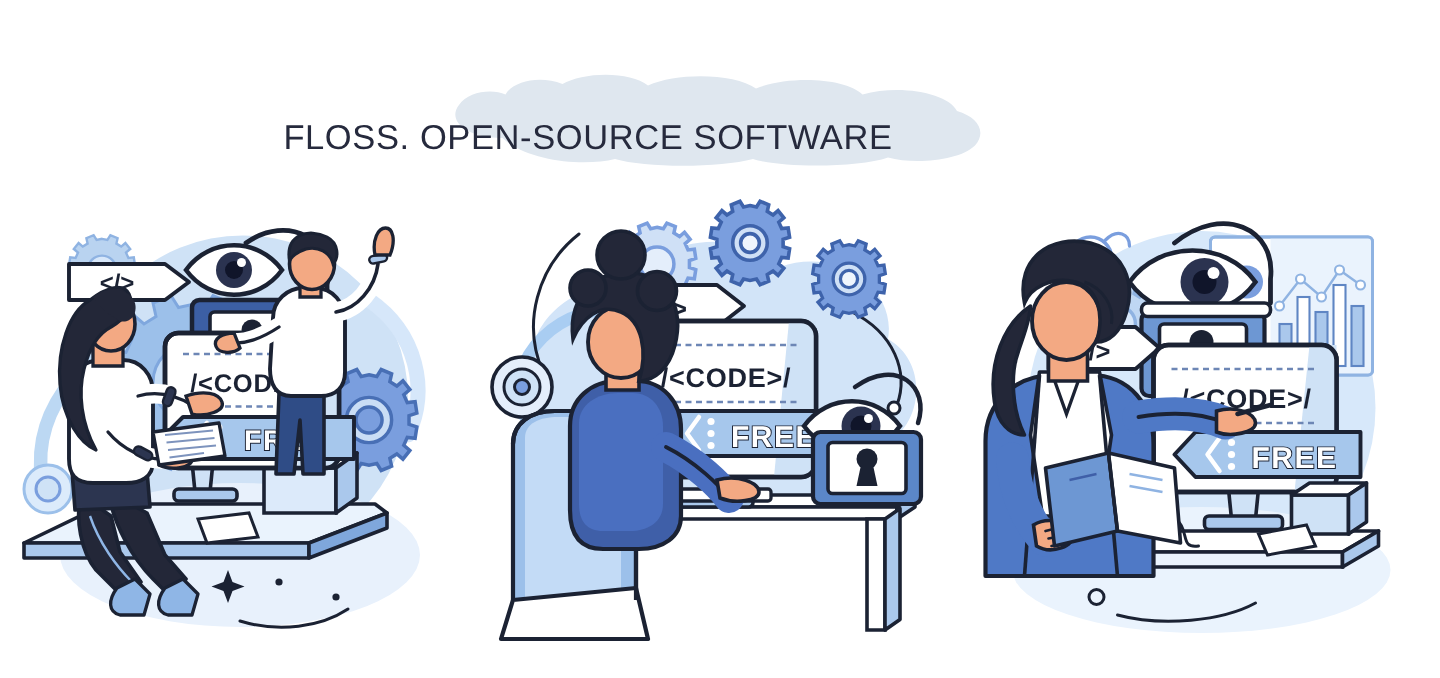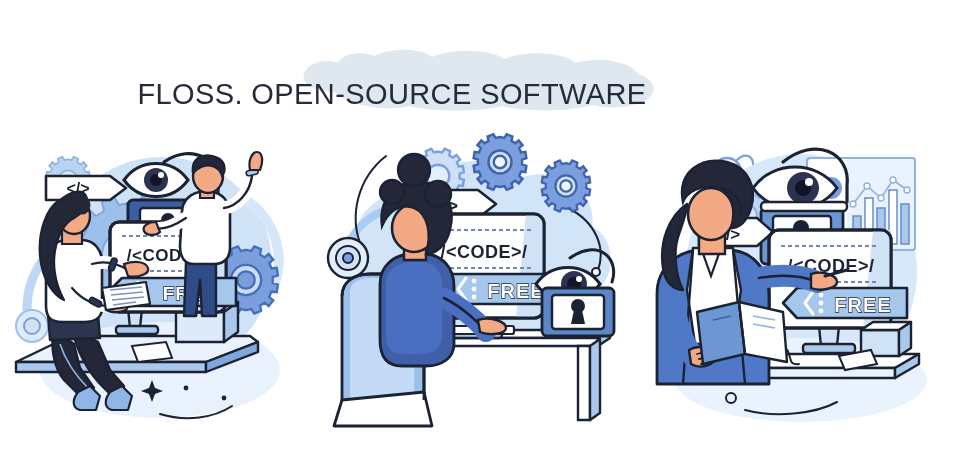--- a/index.html
+++ b/index.html
@@ -2,21 +2,21 @@
 <html><head>
 <meta charset="utf-8">
 <style>
   html,body{margin:0;padding:0;background:#ffffff;}
   body{width:960px;height:452px;overflow:hidden;font-family:"Liberation Sans",sans-serif;}
   #stage{position:relative;width:960px;height:452px;background:#fff;}
   .title-wrap{position:absolute;left:0;top:30px;width:960px;height:80px;}
   .title-cloud{position:absolute;left:280px;top:20px;width:400px;height:62px;}
   .title-text{
     position:absolute;left:0;top:50px;width:784px;text-align:center;
-    font-family:"Liberation Sans",sans-serif;font-size:29px;letter-spacing:0.4px;
+    font-family:"Liberation Sans",sans-serif;font-size:23px;letter-spacing:0.4px;
     color:#262a3d;font-weight:400;line-height:1;
   }
   .scene{position:absolute;top:130px;width:320px;height:300px;}
   #scene1{left:10px;}
   #scene2{left:320px;}
   #scene3{left:635px;}
   svg{display:block;overflow:visible;}
 </style>
 </head>
 <body>

